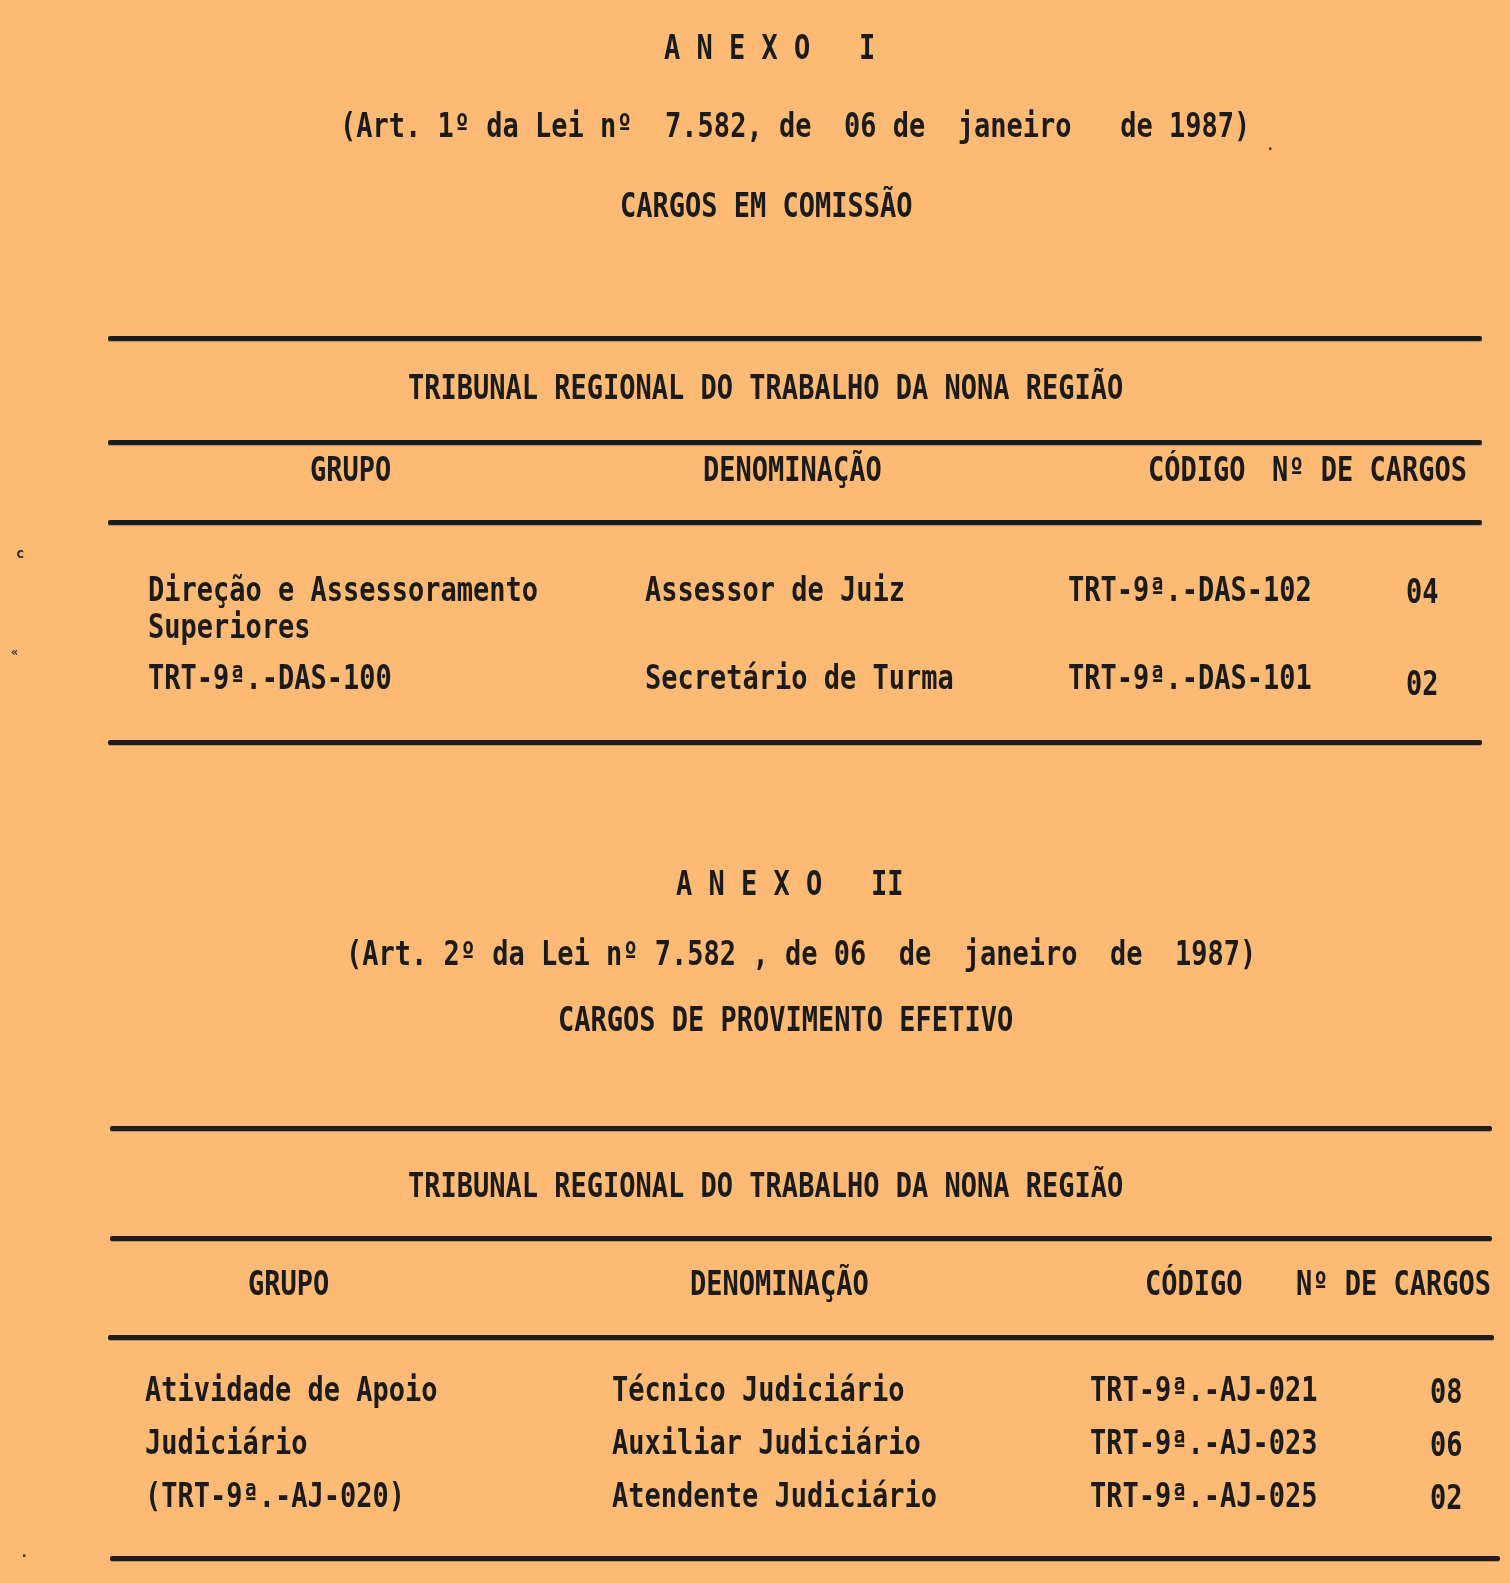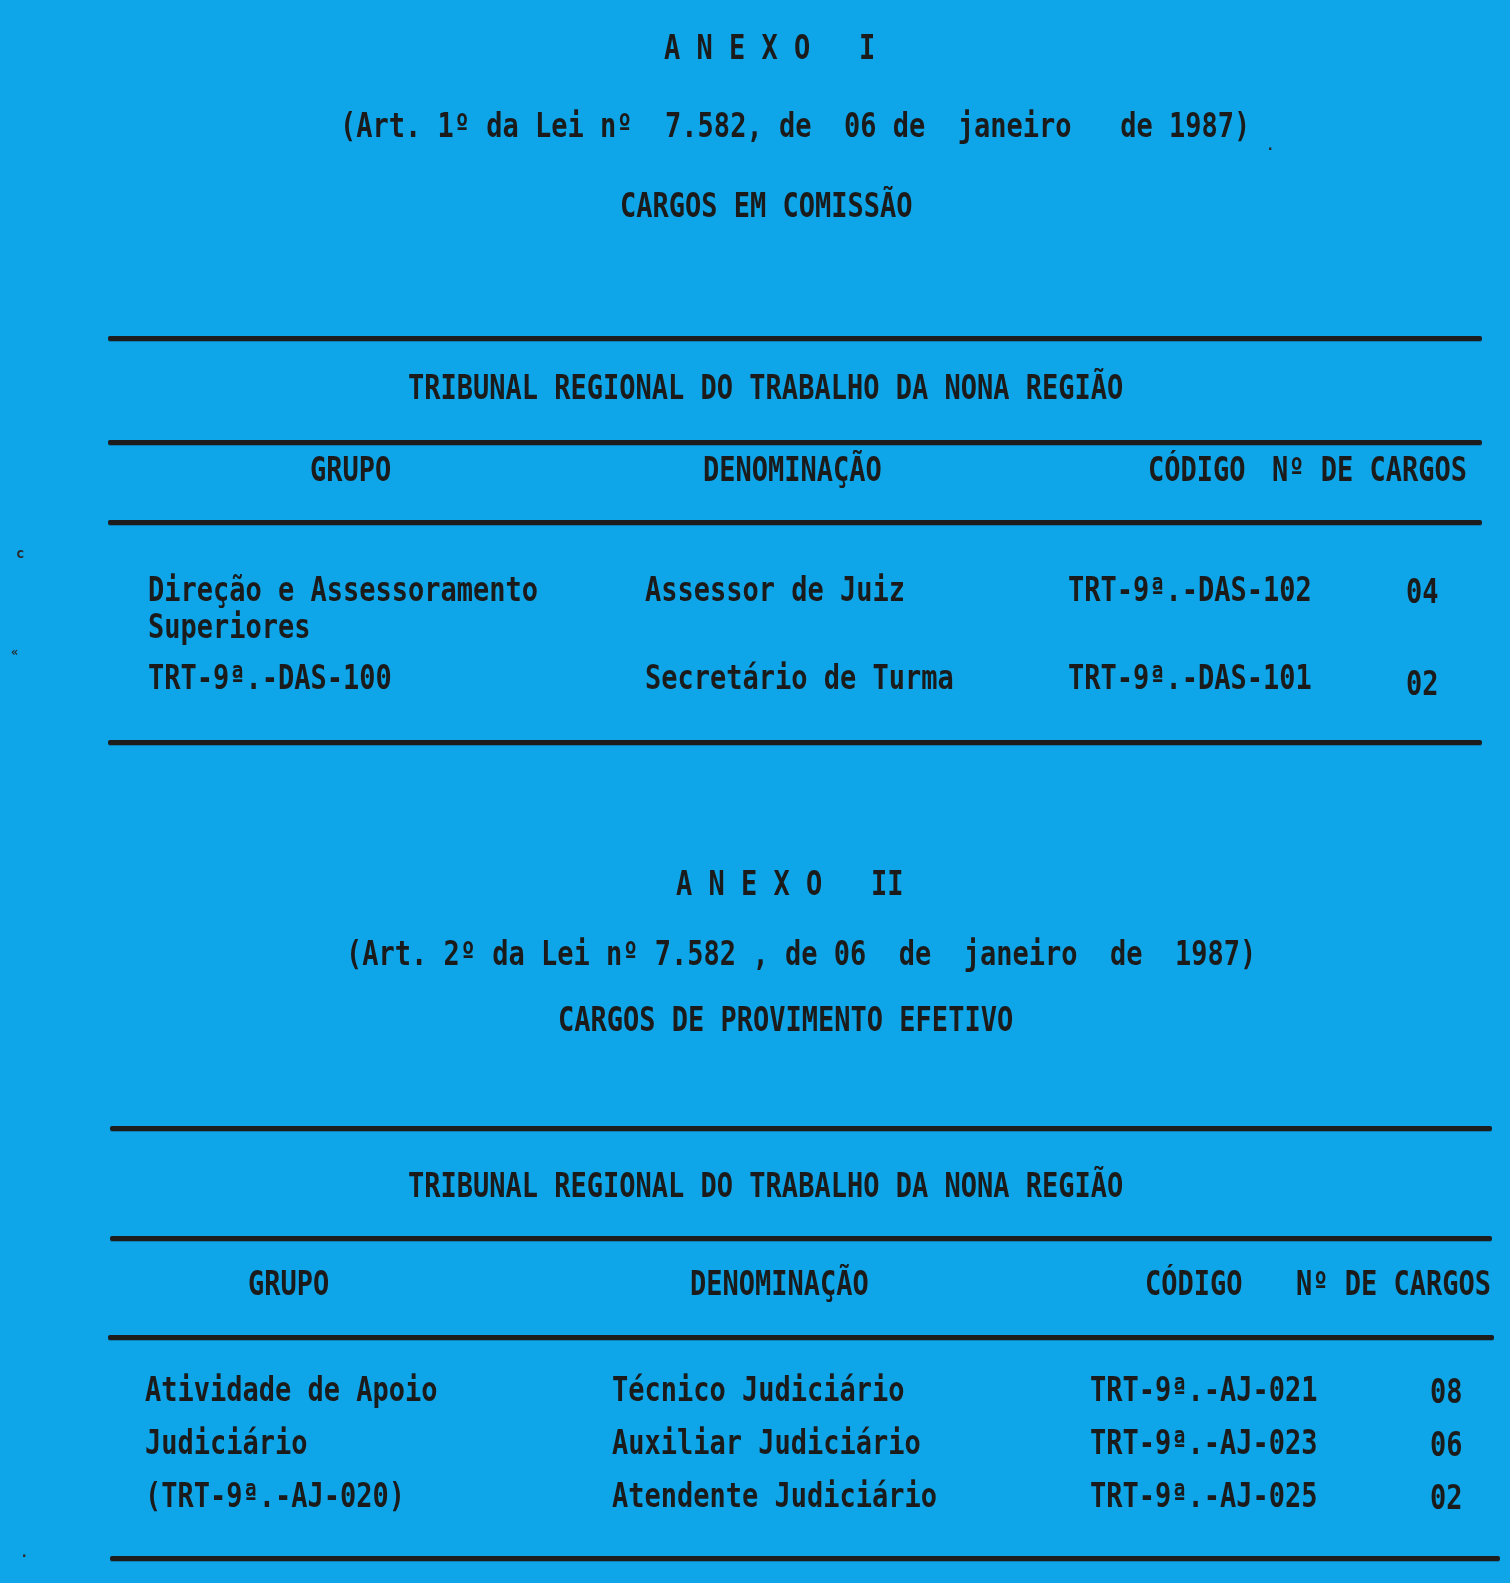--- a/index.html
+++ b/index.html
@@ -5,21 +5,21 @@
   html, body {
     margin: 0;
     padding: 0;
     background: #e8e8e8;
   }
   .page {
     position: relative;
     width: 1510px;
     height: 1583px;
     margin: 0 auto;
-    background: #0ea5e9;
+    background: #fdba74;
     overflow: hidden;
     font-family: "DejaVu Sans Mono", "Liberation Mono", monospace;
     color: #1b1b1b;
     font-weight: 700;
   }
   
   .tl {
     position: absolute;
     white-space: pre;
     font-size: 27px;

